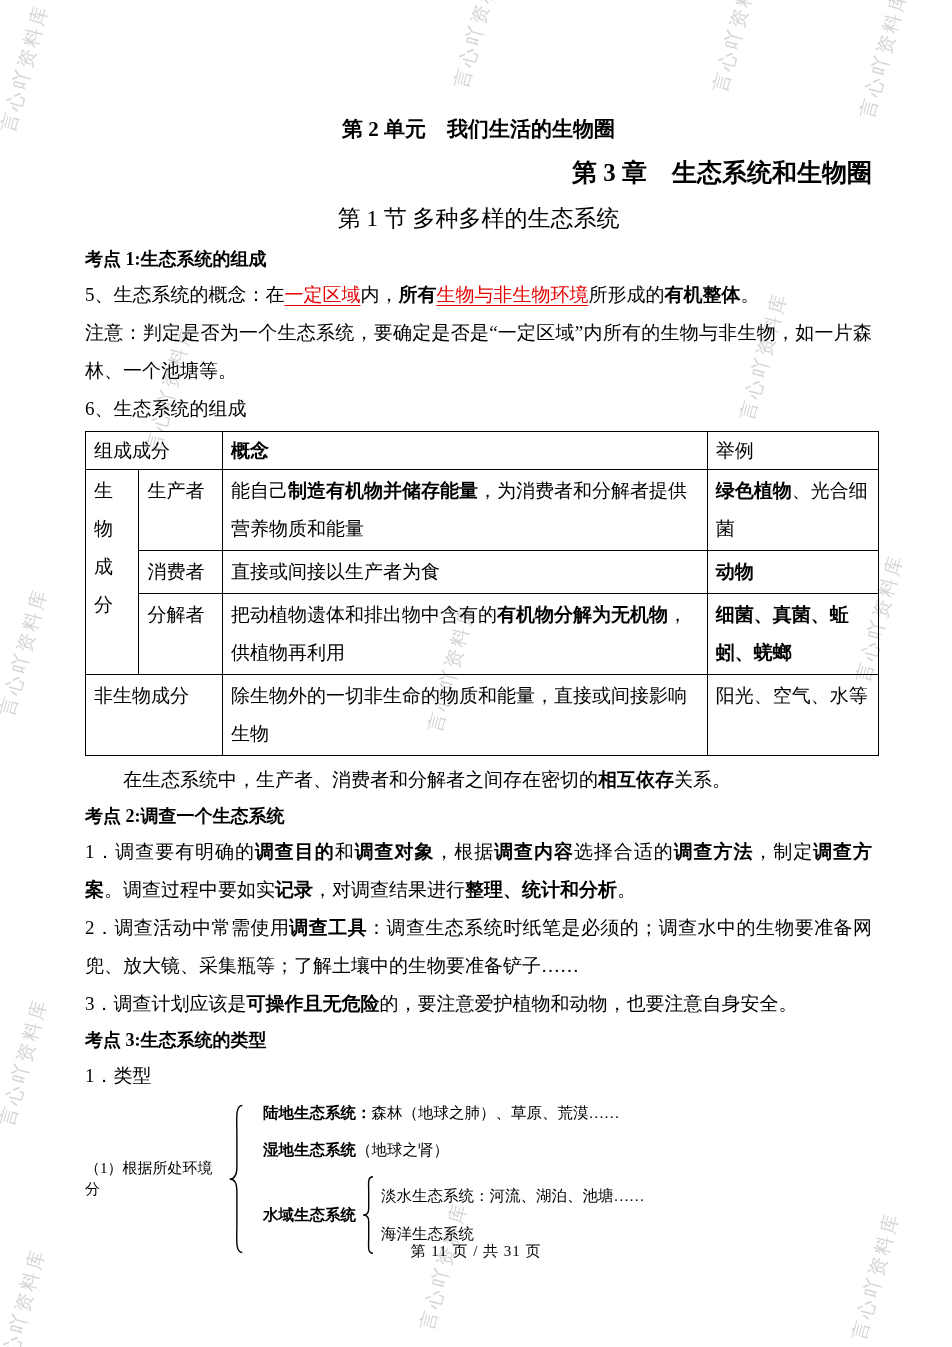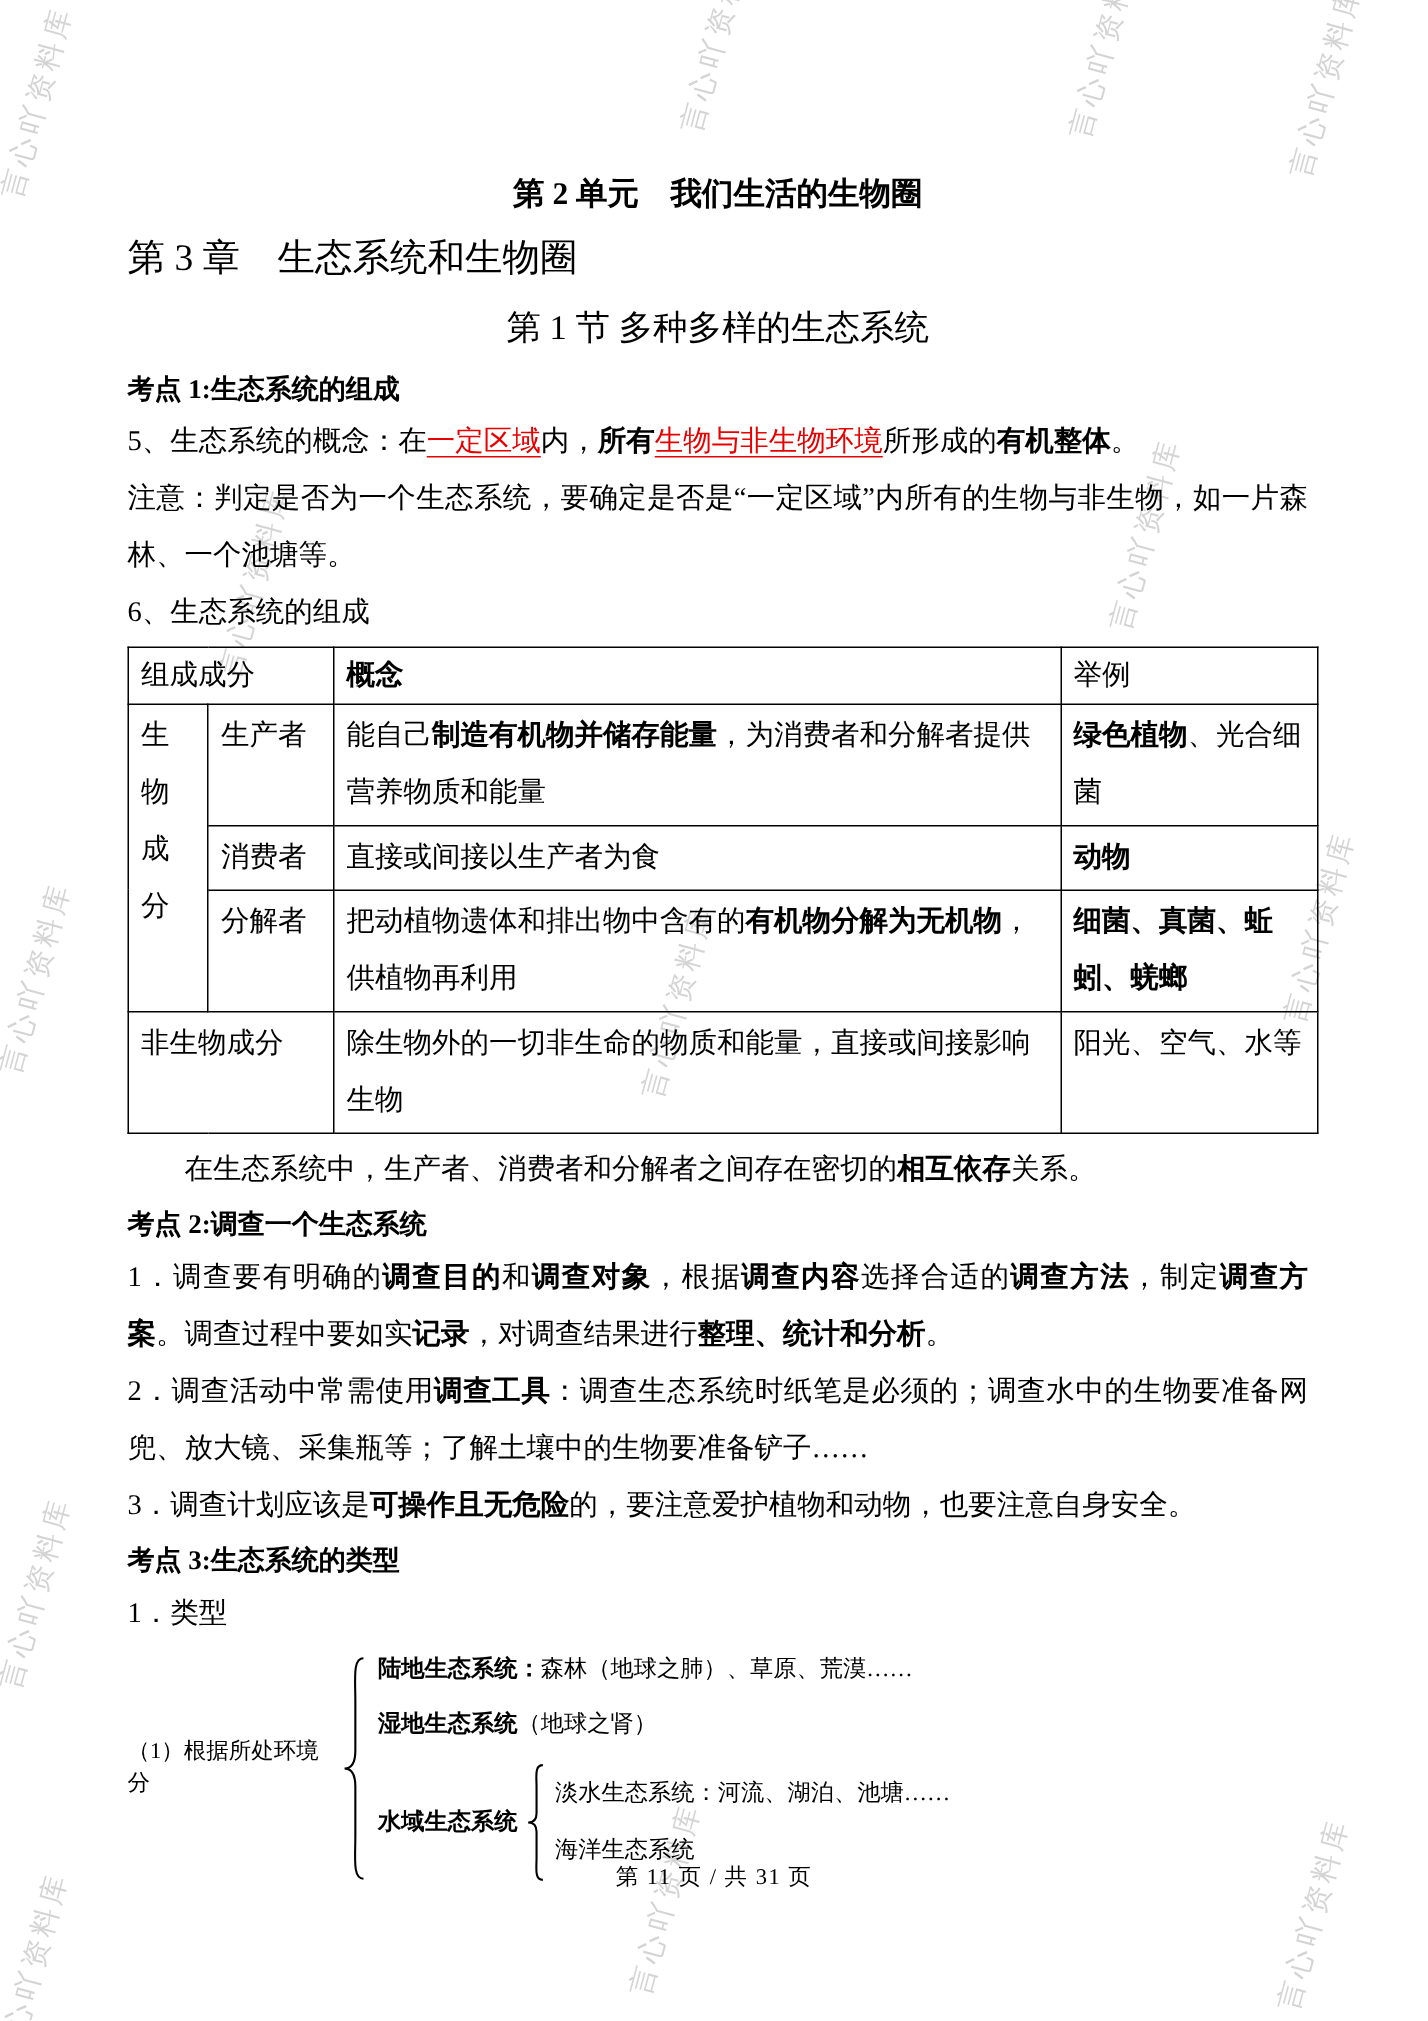--- a/index.html
+++ b/index.html
@@ -9,41 +9,41 @@
   .page { position:relative; width:952px; height:1347px; margin:0 auto; background:#fff; overflow:hidden; }
 
   
   .wm { position:absolute; color:#d4d4d4; font-size:19px; letter-spacing:3px; white-space:nowrap;
         transform:translate(-50%,-50%) rotate(-75deg); pointer-events:none; user-select:none; z-index:0;
         font-family:"Liberation Sans", sans-serif; }
 
   .content { position:absolute; left:85px; top:116px; width:787px; z-index:1; }
 
   .t1 { font-size:21px; font-weight:bold; text-align:center; line-height:1.3; margin-bottom:14px; }
-  .t2 { font-size:25px; font-weight:normal; text-align:left; line-height:1.3; margin-bottom:14px; }
+  .t2 { font-size:25px; font-weight:bold; text-align:right; line-height:1.3; margin-bottom:14px; }
   .t3 { font-size:23px; font-weight:normal; text-align:center; line-height:1.3; margin-bottom:12px; }
 
   .kp-h { font-size:18px; font-weight:bold; line-height:1.55; margin:4px 0 2px 0; }
 
   .p  { font-size:19px; line-height:2.0; text-align:justify; }
   .b  { font-weight:bold; }
   .ru { color:#e60000; text-decoration:underline; text-underline-offset:4px; }
 
   .ctable { border-collapse:collapse; width:794px; font-size:19px; margin:3px 0 5px 0; }
   .ctable td { border:1px solid #000; padding:2px 8px; vertical-align:top; line-height:2.0; }
   .ctable tr.hdr td { line-height:1.75; }
   .lbl { font-weight:normal; }
 
   .summary { padding-left:38px; }
 
   .diagram { display:flex; align-items:center; margin-top:8px; font-size:15.5px; line-height:1.35; }
   .diagram .root { width:142px; font-size:15px; flex:0 0 auto; }
   .brace { flex:0 0 auto; }
   .brace svg { display:block; }
-  .branches { display:flex; flex-direction:column; gap:16px; margin-left:7px; }
+  .branches { display:flex; flex-direction:column; gap:16px; margin-left:18px; }
   .water-row { display:flex; align-items:center; }
   .water-row .water-label { margin-right:5px; }
   .sub-branches { display:flex; flex-direction:column; gap:17px; margin-left:6px; }
 
   .footer { position:absolute; left:0; right:0; top:1242px; text-align:center; font-size:15px;
             letter-spacing:1px; z-index:1; }
 </style>
 </head>
 <body>
 

